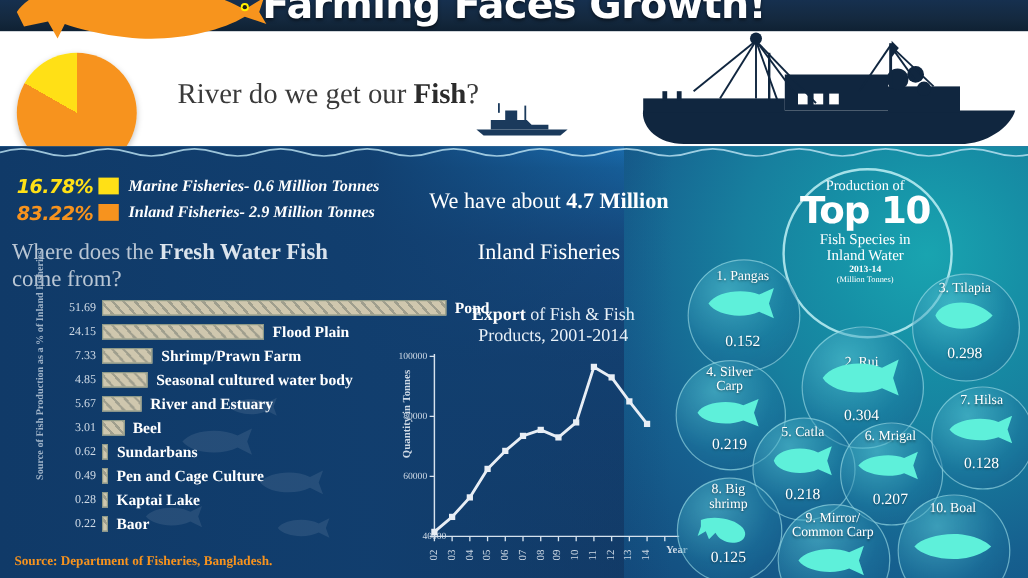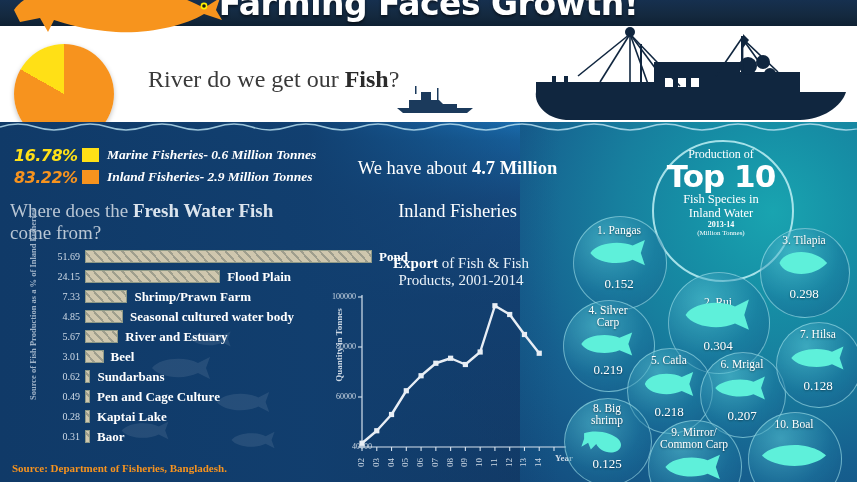--- a/index.html
+++ b/index.html
@@ -336,21 +336,21 @@
           <span class="bar-val">0.49</span>
           <span class="bar-rect" style="width: 3px;"></span>
           <span class="bar-lbl">Pen and Cage Culture</span>
         </div>
         <div class="bar-row" style="top: 160px;">
           <span class="bar-val">0.28</span>
           <span class="bar-rect" style="width: 3px;"></span>
           <span class="bar-lbl">Kaptai Lake</span>
         </div>
         <div class="bar-row" style="top: 180px;">
-          <span class="bar-val">0.31</span>
+          <span class="bar-val">0.22</span>
           <span class="bar-rect" style="width: 3px;"></span>
           <span class="bar-lbl">Baor</span>
         </div>
       </div>
   </div>
 
   <div class="source">Source: Department of Fisheries, Bangladesh.</div>
 
   <div class="center-head">
     <span>We have about </span><b>4.7 Million</b><br>

